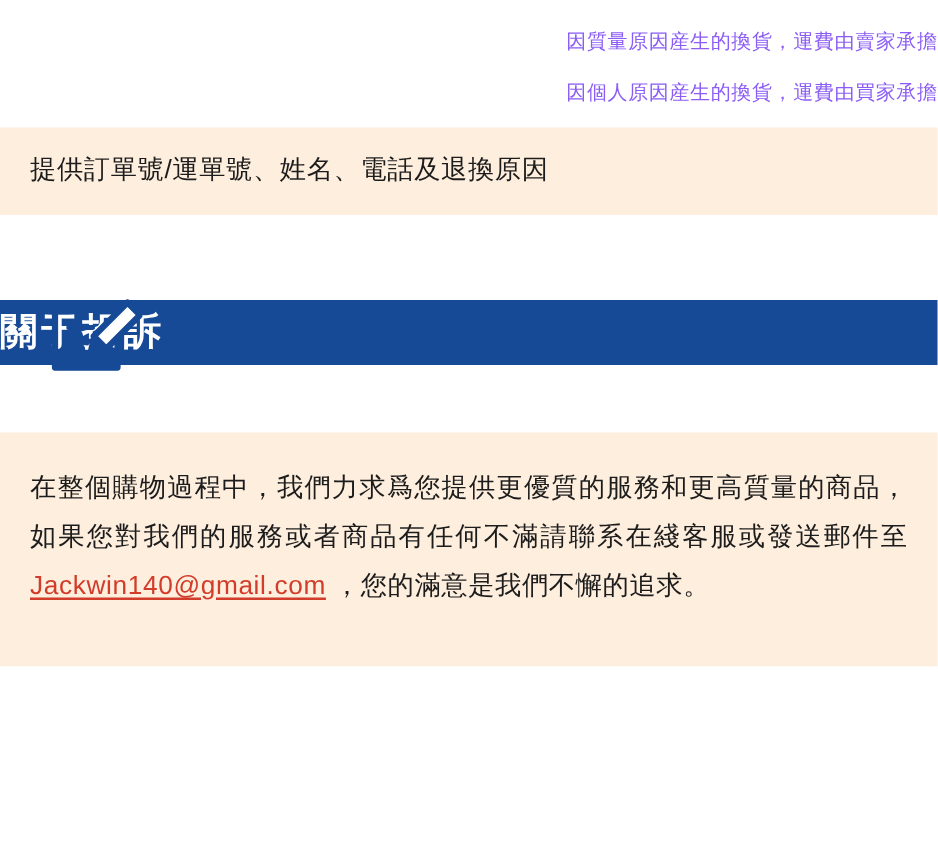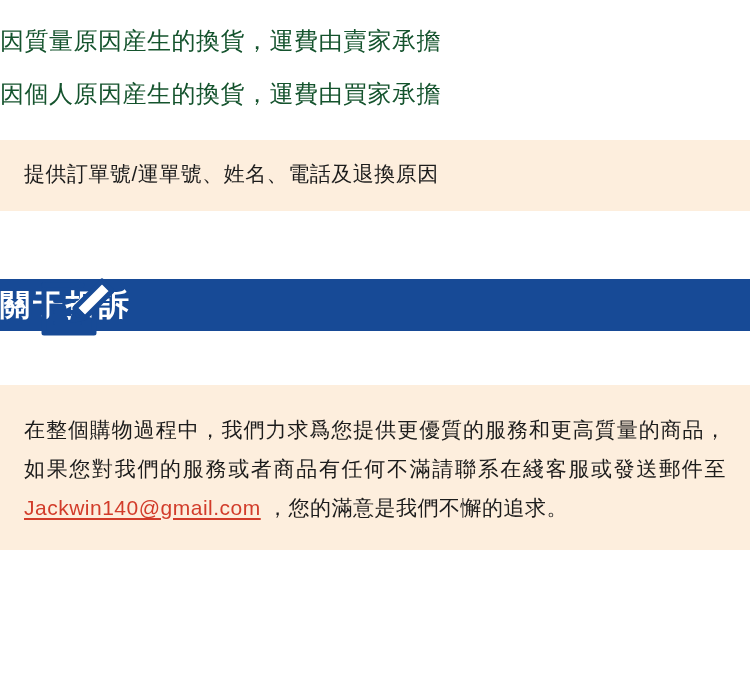--- a/index.html
+++ b/index.html
@@ -19,40 +19,40 @@
     width: 750px;
     height: 676px;
     box-sizing: border-box;
   }
 
   
   .policy-lines {
     padding: 14px 0 0 0;
   }
   .policy-line {
-    font-size: 24px;
+    font-size: 16px;
     line-height: 1.55;
-    color: #14532d;
-    text-align: left;
+    color: #8b5cf6;
+    text-align: right;
     letter-spacing: 0.5px;
     padding: 8px 0;
   }
 
   
   .bracket-heading {
     margin: 30px 0 0 18px;
     font-size: 27px;
     font-weight: bold;
     color: #1b4f9c;
     letter-spacing: 1px;
   }
 
   
   .note-block {
-    margin: 20px 0 0 0;
+    margin: 6px 0 0 0;
     background: #fdeedd;
     padding: 16px 0 18px 24px;
   }
   .note-line {
     font-size: 21px;
     line-height: 1.75;
     color: #1c1c1c;
     letter-spacing: 0.5px;
   }
 
@@ -90,21 +90,21 @@
     height: 78px;
   }
   .banner-badge svg {
     display: block;
   }
 
   
   .closing-block {
     margin-top: 44px;
     background: #fdeedd;
-    padding: 26px 24px 22px 24px;
+    padding: 26px 24px 44px 24px;
   }
   .closing-para {
     font-size: 21px;
     line-height: 1.85;
     color: #1c1c1c;
     letter-spacing: 0.5px;
     text-align: justify;
   }
   .email {
     color: #d23c2a;

